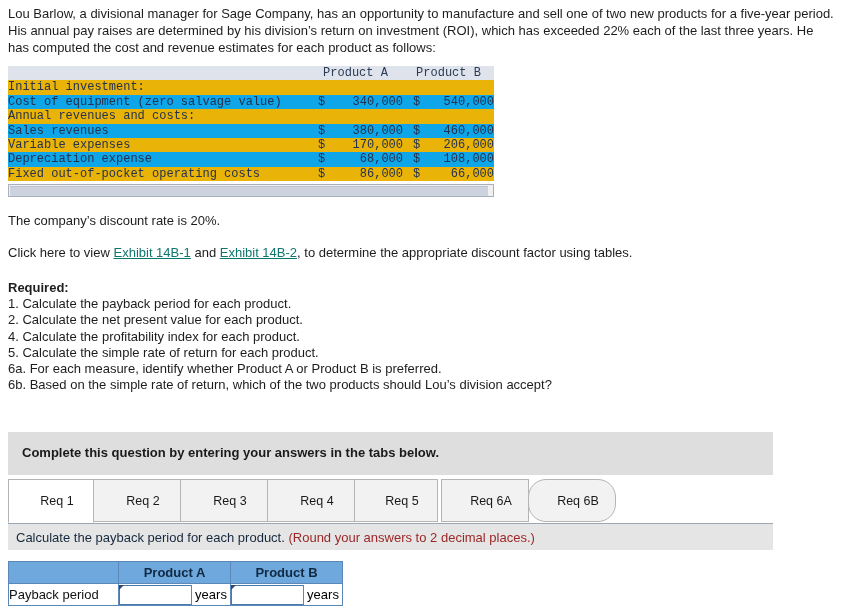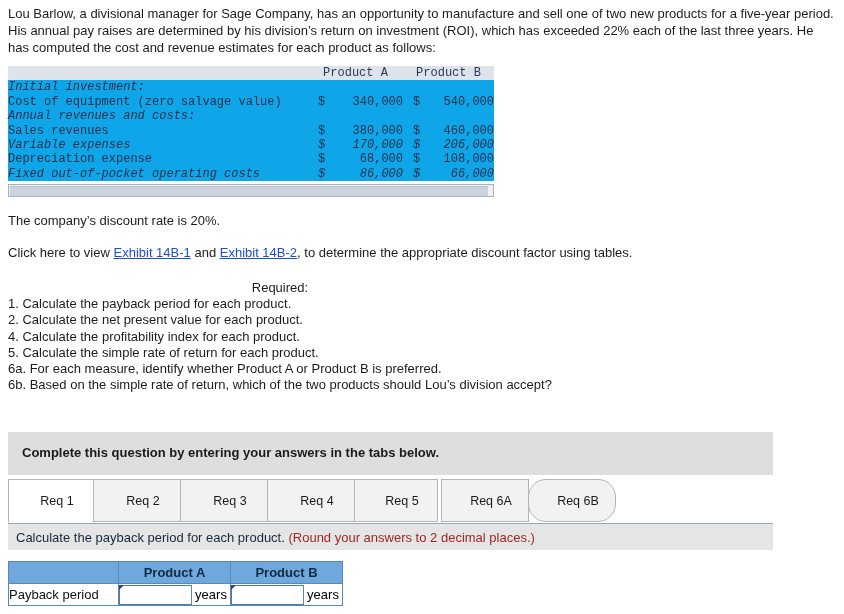--- a/index.html
+++ b/index.html
@@ -49,21 +49,21 @@
     line-height: 14.4px;
     font-weight: normal;
     white-space: nowrap;
   }
   table.data thead th {
     background: #dfe3ec;
     text-align: center;
     color: #2b3a55;
   }
   table.data thead th.lbl { background: #dfe3ec; }
-  table.data tbody tr.odd td { background: #0ea5e9; font-style: italic; }
+  table.data tbody tr.odd td { background: #eab308; }
   table.data tbody tr.even td { background: #0ea5e9; }
   td.lbl { padding-left: 14px; text-align: left; }
   td.num, th.num { text-align: right; padding-right: 4px; }
   .cur { float: left; padding-left: 10px; }
   .numcell { position: relative; }
 
   
   .hscroll {
     position: absolute;
     left: 8px; top: 184px;
@@ -87,32 +87,32 @@
     font-size: 13px;
     color: #1d1d1d;
   }
   .clickhere {
     position: absolute;
     left: 8px; top: 245px;
     font-size: 13px;
     color: #1d1d1d;
   }
   a.exh {
-    color: #1d4ed8;
+    color: #0f766e;
   }
 
   
   .required {
     position: absolute;
     left: 8px; top: 280px;
     font-size: 13px;
     line-height: 16.2px;
     color: #1d1d1d;
   }
-  .required .hdr { font-weight: normal; text-align: center; }
+  .required .hdr { font-weight: bold; }
 
   
   .banner {
     position: absolute;
     left: 8px; top: 432px;
     width: 765px; height: 43px;
     background: #dedede;
     box-sizing: border-box;
   }
   .banner .txt {

